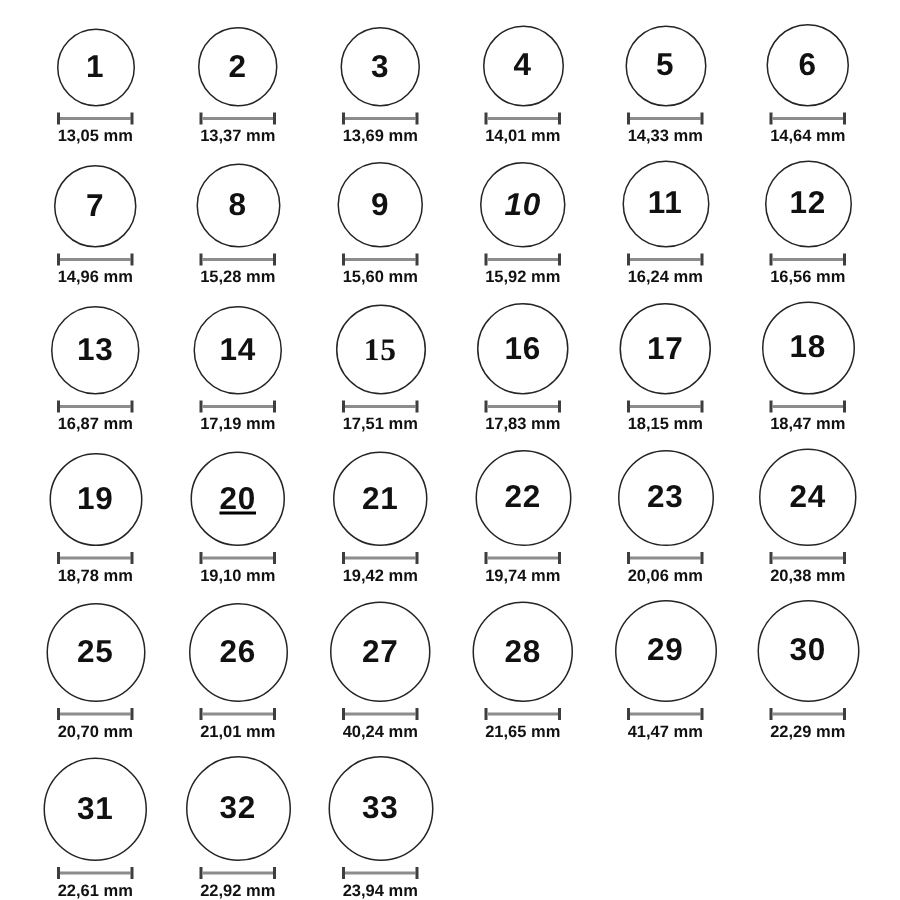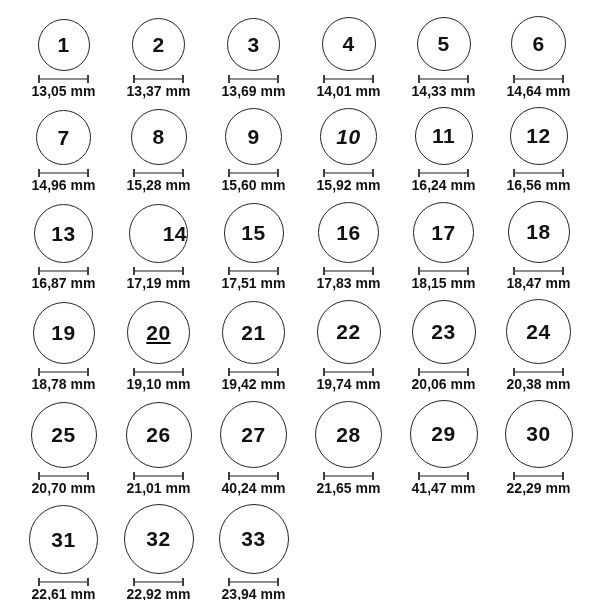--- a/index.html
+++ b/index.html
@@ -56,21 +56,21 @@
     background: #3e3e3e;
     flex: 0 0 auto;
   }
   .bar {
     flex: 1 1 auto;
     height: 2px;
     background: #8c8c8c;
   }
   .label {
     font-weight: bold;
-    font-size: 14px;
+    font-size: 11px;
     color: #111111;
     white-space: nowrap;
     line-height: 13px;
   }
 </style>
 </head>
 <body>
 
 <div id="chart">
     <div class="row">
@@ -226,33 +226,33 @@
     </div>
     <div class="dim">
       <span class="tick"></span>
       <span class="bar"></span>
       <span class="tick"></span>
     </div>
     <div class="label">16,87 mm</div>
   </div>
 
   <div class="cell">
-    <div class="circle" style="width: 59px; height: 59px; justify-content: flex-end;">
+    <div class="circle" style="width: 59px; height: 59px;">
       <span class="num">14</span>
     </div>
     <div class="dim">
       <span class="tick"></span>
       <span class="bar"></span>
       <span class="tick"></span>
     </div>
     <div class="label">17,19 mm</div>
   </div>
 
   <div class="cell">
-    <div class="circle" style="width: 60px; height: 60px;">
+    <div class="circle" style="width: 60px; height: 60px; font-family: Liberation Serif, serif;">
       <span class="num">15</span>
     </div>
     <div class="dim">
       <span class="tick"></span>
       <span class="bar"></span>
       <span class="tick"></span>
     </div>
     <div class="label">17,51 mm</div>
   </div>
 

